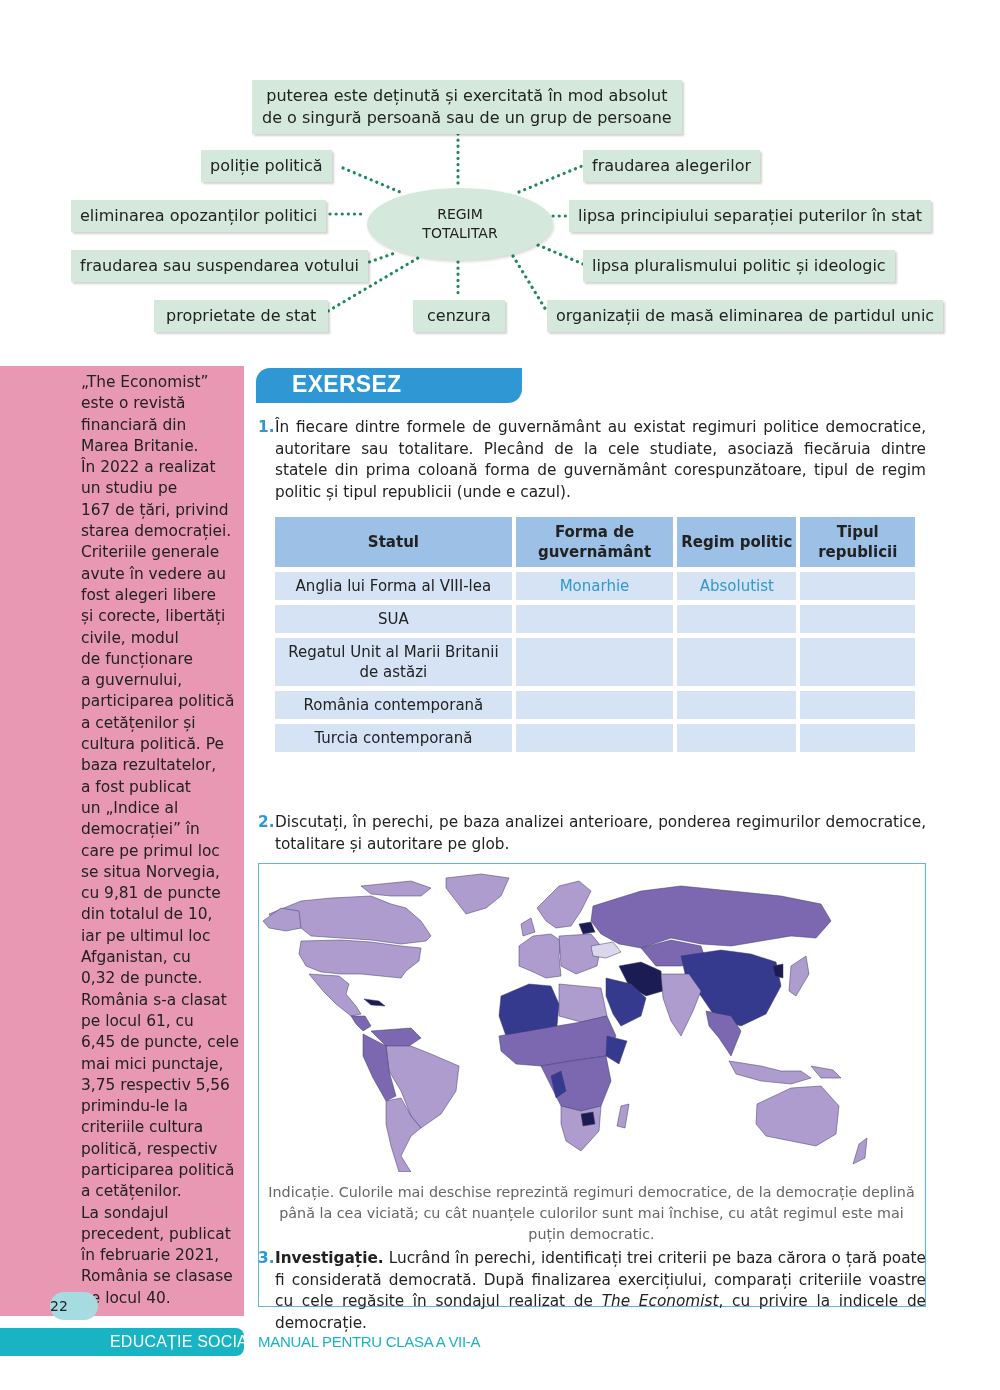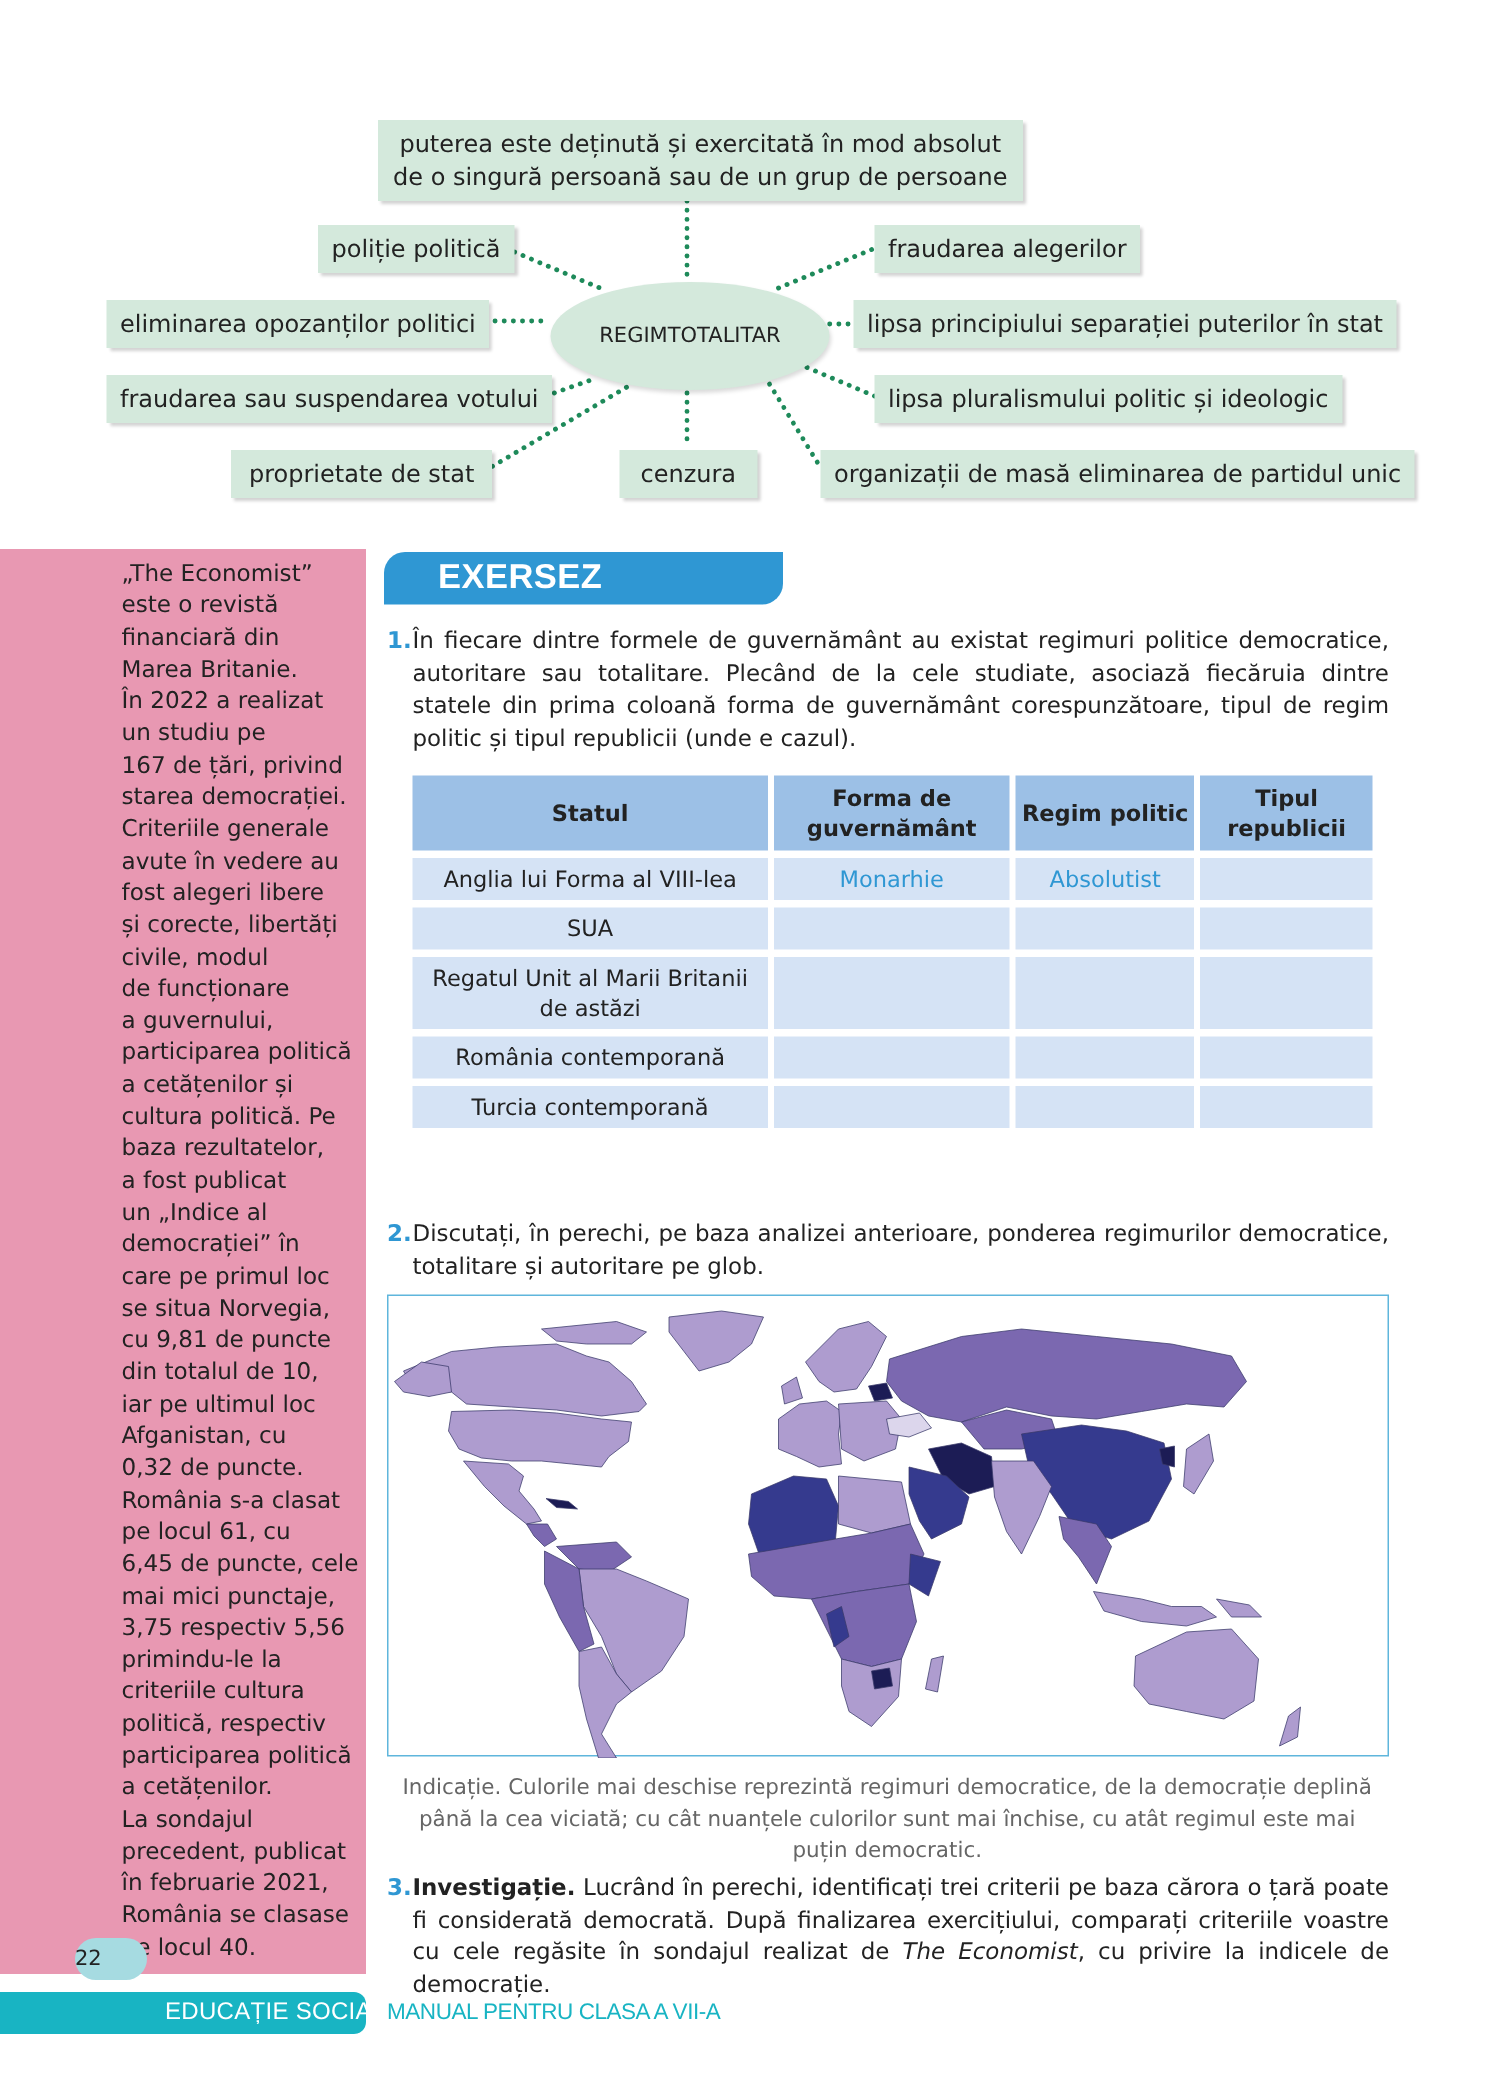--- a/index.html
+++ b/index.html
@@ -10,21 +10,21 @@
   .cmap { position: absolute; left: 0; top: 0; width: 1000px; height: 350px; }
   .cmap svg.links { position: absolute; left: 0; top: 0; width: 1000px; height: 350px; }
   .node {
     position: absolute; background: #d4e9dc; color: #222;
     font-size: 16px; line-height: 22px; padding: 5px 9px; white-space: nowrap;
     box-shadow: 2px 2px 2px rgba(0,0,0,0.18); text-align: center;
   }
   .center-node {
     position: absolute; left: 367px; top: 188px; width: 186px; height: 72px;
     border-radius: 50%; background: #d4e9dc; box-shadow: 1px 2px 3px rgba(0,0,0,0.15);
-    display: flex; flex-direction: row; justify-content: center; align-items: center;
+    display: flex; flex-direction: column; justify-content: center; align-items: center;
     font-size: 14px; line-height: 19px; color: #222;
   }
 
   
   .sidebar {
     position: absolute; left: 0; top: 366px; width: 244px; height: 950px;
     background: #e898b2; padding: 6px 0 0 81px;
   }
   .sidebar p { font-size: 15.4px; line-height: 21.3px; color: #222; white-space: pre-line; }
 
@@ -52,21 +52,21 @@
   }
   .tbl td {
     background: #d5e3f5; font-size: 15px; line-height: 20px; color: #222;
     text-align: center; height: 28px; padding: 0 4px;
   }
   .tbl td.fill { color: #2f97d3; }
   .tbl tr.tall td { height: 48px; }
 
   
   .map-box {
-    position: absolute; left: 258px; top: 863px; width: 668px; height: 308px;
+    position: absolute; left: 258px; top: 863px; width: 668px; height: 444px;
     border: 1.5px solid #5fb6dc; background: #fff;
   }
   .map-box svg { position: absolute; left: 2px; top: 2px; width: 662px; height: 306px; }
   .map-caption {
     position: absolute; left: 0; top: 318px; width: 665px; text-align: center;
     font-size: 14.3px; line-height: 21px; color: #666; padding: 0 6px;
   }
 
   
   .footer-bar {
@@ -104,21 +104,21 @@
       <line x1="538" y1="245" x2="583" y2="264"></line>
       <line x1="513" y1="256" x2="546" y2="310"></line>
     </g>
   </svg>
 
   <div class="node" style="left:252px; top:80px; padding:5px 10px;">
     <span>puterea este deținută și exercitată în mod absolut</span><br>
     <span>de o singură persoană sau de un grup de persoane</span>
   </div>
 
-  <div class="node" style="left:212px; top:150px;"><span>poliție politică</span></div>
+  <div class="node" style="left:201px; top:150px;"><span>poliție politică</span></div>
   <div class="node" style="left:71px; top:200px;"><span>eliminarea opozanților politici</span></div>
   <div class="node" style="left:71px; top:250px;"><span>fraudarea sau suspendarea votului</span></div>
   <div class="node" style="left:154px; top:300px; padding:5px 12px;"><span>proprietate de stat</span></div>
 
   <div class="node" style="left:413px; top:300px; padding:5px 14px;"><span>cenzura</span></div>
 
   <div class="node" style="left:583px; top:150px;"><span>fraudarea alegerilor</span></div>
   <div class="node" style="left:569px; top:200px;"><span>lipsa principiului separației puterilor în stat</span></div>
   <div class="node" style="left:583px; top:250px;"><span>lipsa pluralismului politic și ideologic</span></div>
   <div class="node" style="left:547px; top:300px;"><span>organizații de masă eliminarea de partidul unic</span></div>

